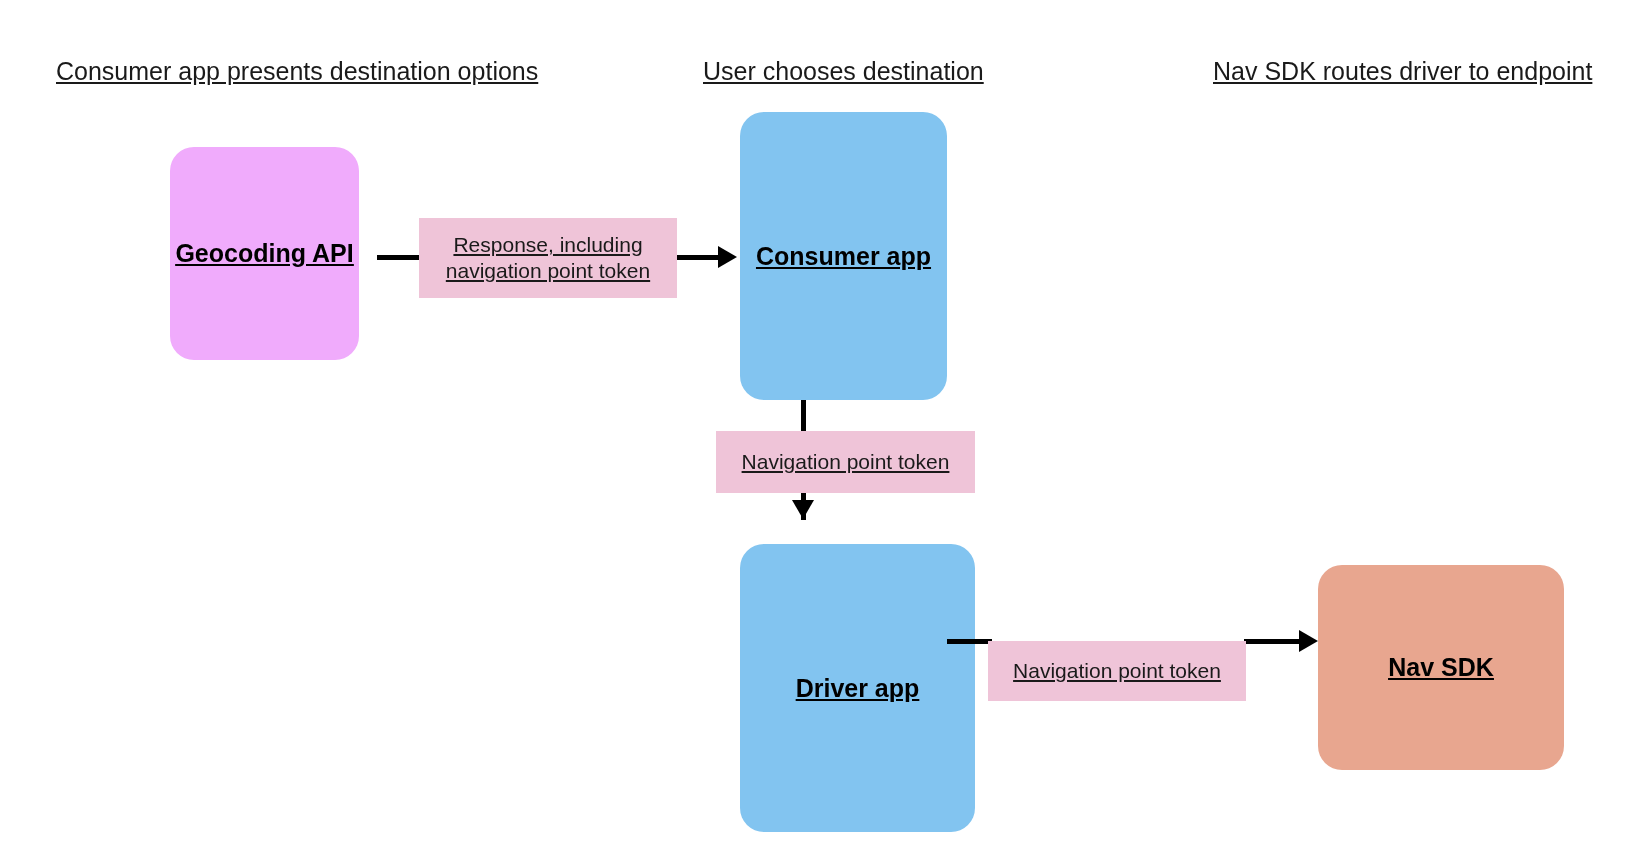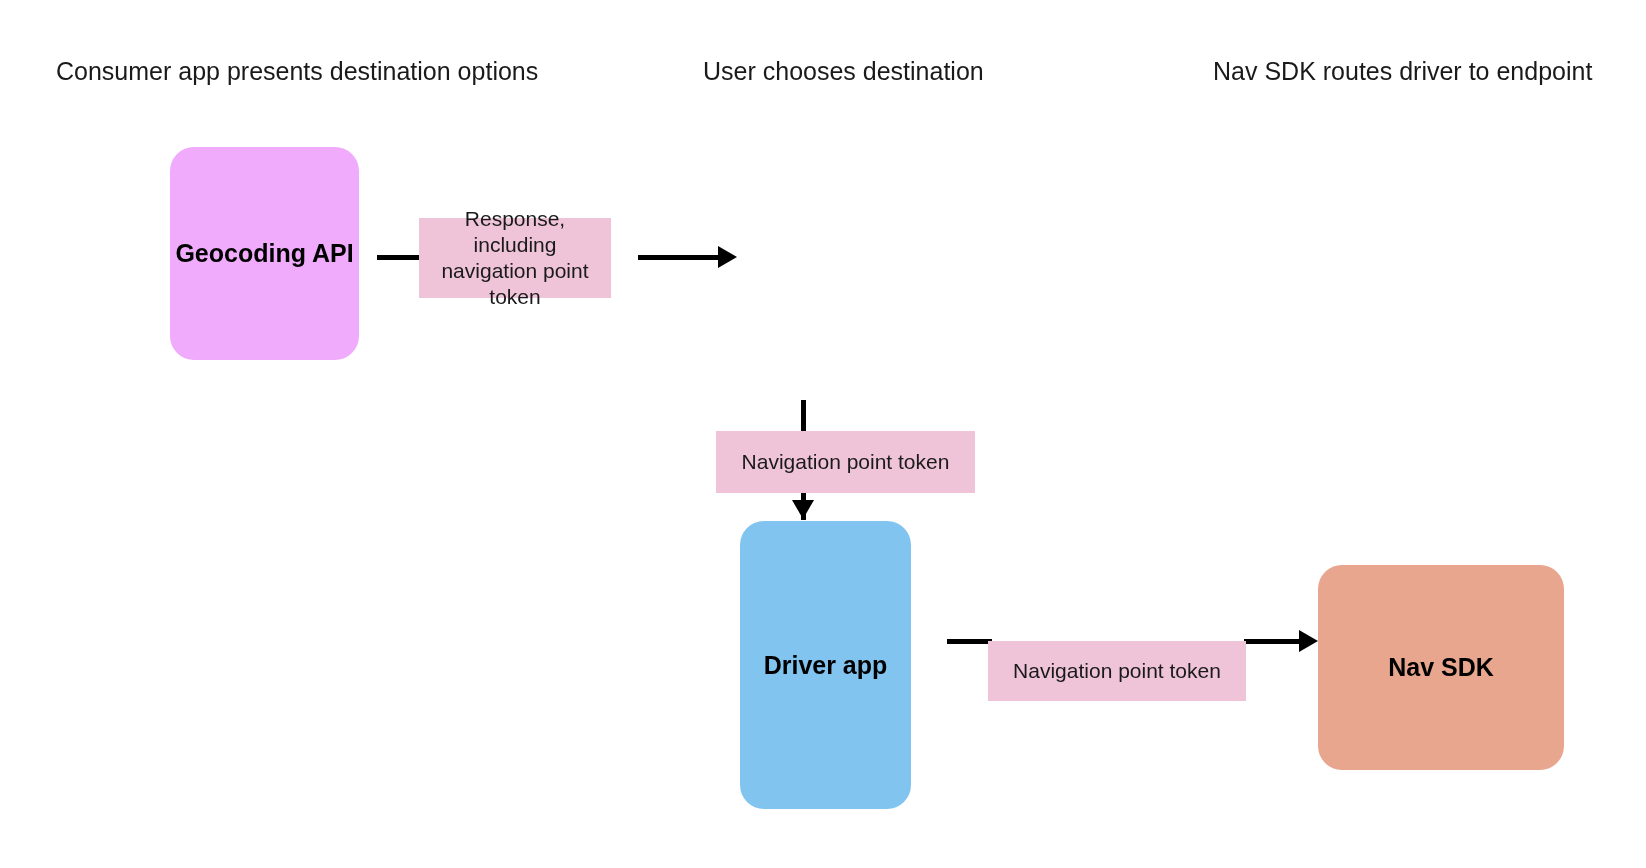--- a/index.html
+++ b/index.html
@@ -1,15 +1,15 @@
 <!DOCTYPE html>
 <html><head>
 <meta charset="utf-8">
 <style>
-  * { box-sizing: border-box; margin: 0; padding: 0; }
+  * { box-sizing: border-box; margin: 0; padding: 0; text-decoration: underline; }
   html, body {
     width: 1646px;
     height: 868px;
     background: #ffffff;
     font-family: "Liberation Sans", sans-serif;
     overflow: hidden;
   }
   #canvas {
     position: relative;
     width: 1646px;
@@ -50,22 +50,22 @@
     left: 170px; top: 147px;
     width: 189px; height: 213px;
     background: #f0abfc;
   }
   #node-consumer {
     left: 740px; top: 112px;
     width: 207px; height: 288px;
     background: #82c4f0;
   }
   #node-driver {
-    left: 740px; top: 521px;
-    width: 171px; height: 288px;
+    left: 740px; top: 544px;
+    width: 235px; height: 288px;
     background: #82c4f0;
   }
   #node-driver .node-label {
     position: absolute;
     top: 130px;
     left: 0; right: 0;
   }
   #node-navsdk {
     left: 1318px; top: 565px;
     width: 246px; height: 205px;
@@ -81,21 +81,21 @@
     line-height: 26px;
     font-weight: 400;
     display: flex;
     align-items: center;
     justify-content: center;
     text-align: center;
     z-index: 3;
   }
   #edge-label-response {
     left: 419px; top: 218px;
-    width: 192px; height: 80px;
+    width: 258px; height: 80px;
     padding: 17px 6px;
   }
   #edge-label-token-vertical {
     left: 716px; top: 431px;
     width: 259px; height: 62px;
   }
   #edge-label-token-horizontal {
     left: 988px; top: 641px;
     width: 258px; height: 60px;
   }
@@ -152,20 +152,23 @@
 <div id="canvas">
 
   <div class="col-header" id="header-0">Consumer app presents destination options</div>
   <div class="col-header" id="header-2">Nav SDK routes driver to endpoint</div>
   <div class="col-header" id="header-1">User chooses destination</div>
 
   <div class="node" id="node-geocoding">
     <span class="node-label">Geocoding API</span>
   </div>
 
+  <div class="node" id="node-consumer">
+    <span class="node-label">Consumer app</span>
+  </div>
 
   <div class="node" id="node-driver">
     <span class="node-label">Driver app</span>
   </div>
 
   <div class="node" id="node-navsdk">
     <span class="node-label">Nav SDK</span>
   </div>
 
   <div class="h-line" id="line-geo-to-label"></div>

